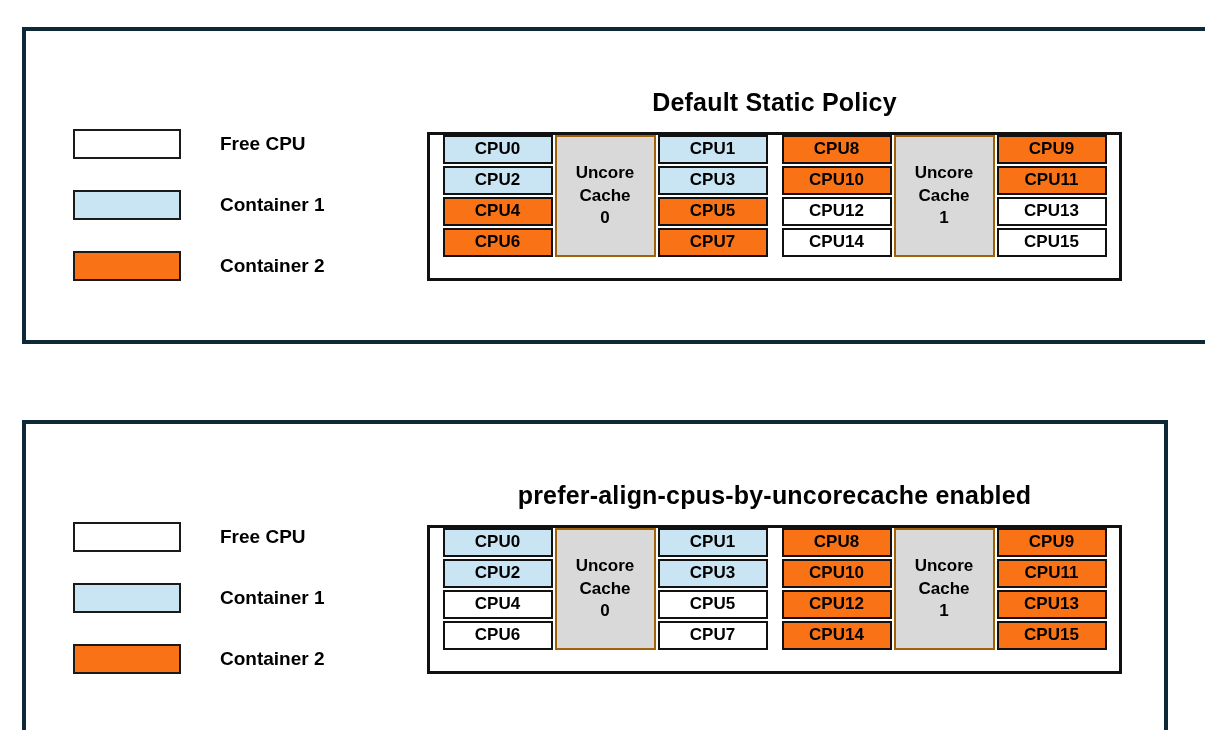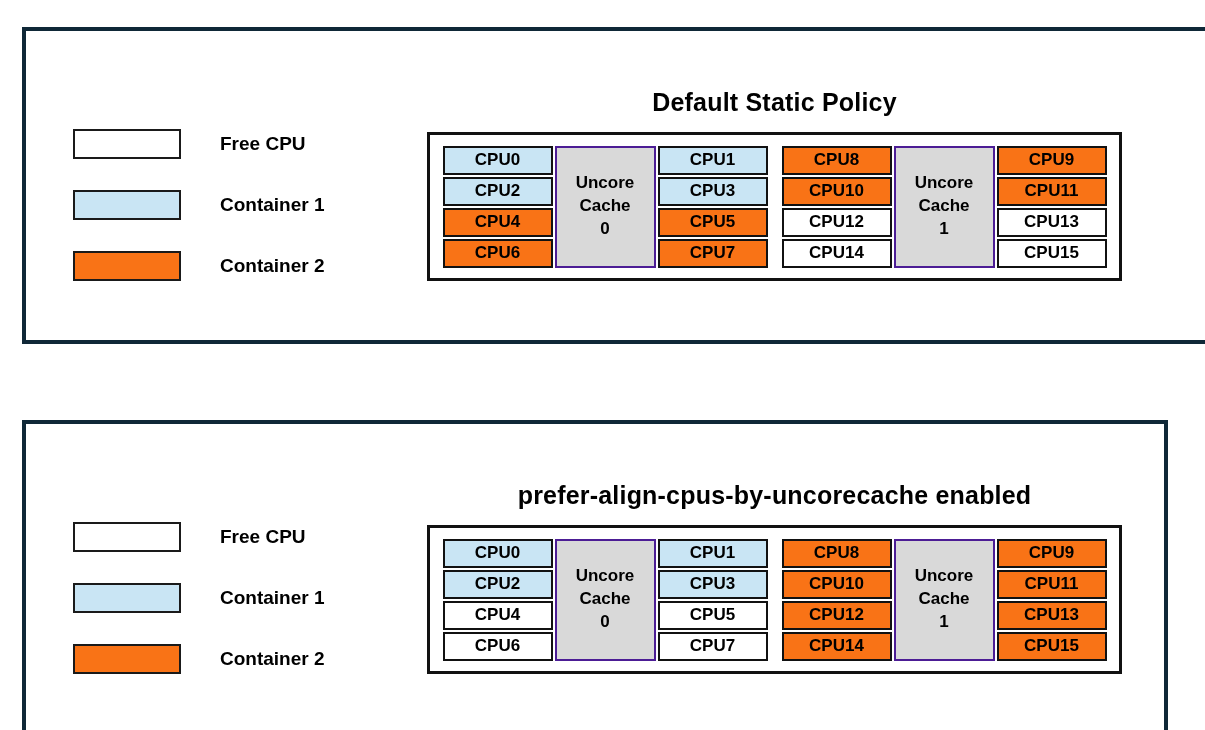--- a/index.html
+++ b/index.html
@@ -67,21 +67,21 @@
   
   .diagram {
     position: absolute;
     left: 401px;
     top: 101px;
     width: 689px;
     height: 143px;
     border: 3px solid #111111;
     background: #ffffff;
     display: flex;
-    align-items: center;
+    align-items: flex-start;
     justify-content: center;
     gap: 14px;
   }
   .uncore-group {
     display: flex;
     align-items: center;
     gap: 2px;
   }
   .cpu-col {
     display: flex;
@@ -96,21 +96,21 @@
     font-size: 17px;
     font-weight: bold;
     text-align: center;
     line-height: 24px;
     background: #ffffff;
   }
   .cache-box {
     box-sizing: border-box;
     width: 101px;
     height: 122px;
-    border: 2px solid #4c1d95;
+    border: 2px solid #a16207;
     background: #d9d9d9;
     display: flex;
     align-items: center;
     justify-content: center;
   }
   .cache-label {
     font-size: 17px;
     font-weight: bold;
     text-align: center;
     line-height: 1.35;

